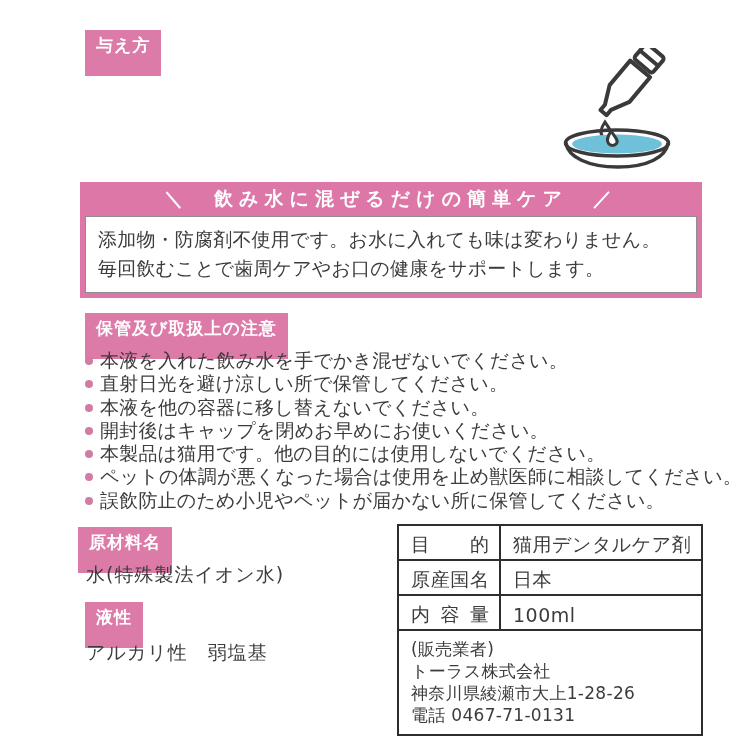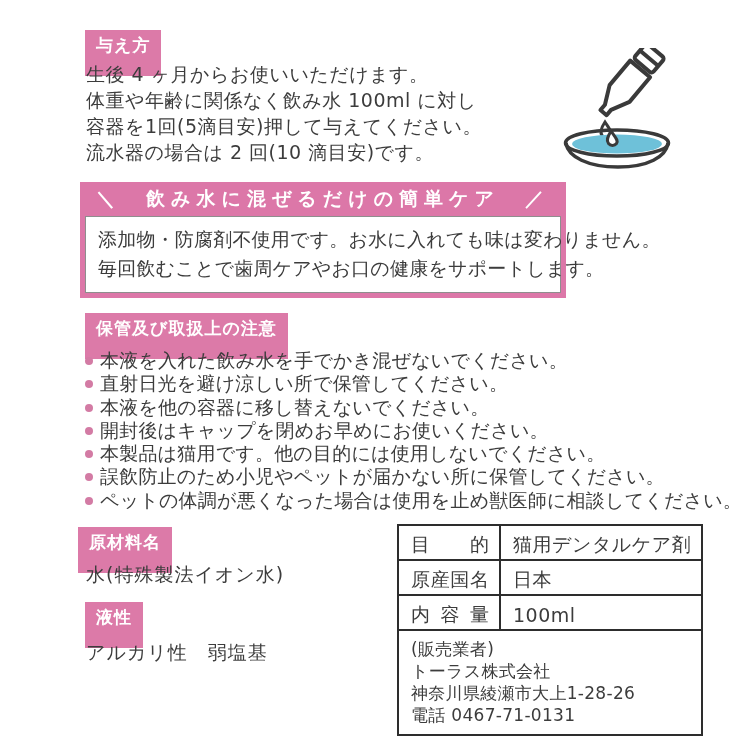--- a/index.html
+++ b/index.html
@@ -32,21 +32,21 @@
     position:absolute;
     font-size:19px;
     line-height:26px;
     letter-spacing:0.5px;
     white-space:nowrap;
   }
   
   .banner{
     position:absolute;
     left:80px;top:182px;
-    width:486px;
+    width:622px;
     background:#dc77a8;
     padding:0 5px 5px 5px;
     box-sizing:border-box;
   }
   .banner-header{
     height:34px;
     display:flex;
     align-items:center;
     justify-content:center;
     color:#ffffff;
@@ -134,26 +134,20 @@
     width:145px;height:128px;
   }
 </style>
 </head>
 <body>
 
 <div id="page">
 
   <div class="chip" style="left:85px;top:30px;">与え方</div>
 
-  <div class="para" style="left:86px;top:61px;">
-    <div>生後 4 ヶ月からお使いいただけます。</div>
-    <div>体重や年齢に関係なく飲み水 100ml に対し</div>
-    <div>容器を1回(5滴目安)押して与えてください。</div>
-    <div>流水器の場合は 2 回(10 滴目安)です。</div>
-  </div>
 
   <div class="icon-wrap">
     <svg width="145" height="128" viewBox="0 0 145 128" fill="none" xmlns="http://www.w3.org/2000/svg">
 
       <g transform="translate(47,70) rotate(40)" stroke="#3a3a3a" stroke-width="4" stroke-linejoin="round" fill="#ffffff">
 
         <rect x="-12" y="-88" width="24" height="20" rx="3"></rect>
         <line x1="-12" y1="-78" x2="12" y2="-78"></line>
 
         <path d="M -13 -64 L 13 -64 L 13 -32 L 4 -14 L 4 -7 L -4 -7 L -4 -14 L -13 -32 Z"></path>
@@ -197,25 +191,25 @@
     <li>
         <span class="dot"></span>
         <span>開封後はキャップを閉めお早めにお使いください。</span>
       </li>
     <li>
         <span class="dot"></span>
         <span>本製品は猫用です。他の目的には使用しないでください。</span>
       </li>
     <li>
         <span class="dot"></span>
+        <span>ペットの体調が悪くなった場合は使用を止め獣医師に相談してください。</span>
+      </li>
+    <li>
+        <span class="dot"></span>
         <span>誤飲防止のため小児やペットが届かない所に保管してください。</span>
-      </li>
-    <li>
-        <span class="dot"></span>
-        <span>ペットの体調が悪くなった場合は使用を止め獣医師に相談してください。</span>
       </li>
   </ul>
 
   <div class="chip" style="left:78px;top:527px;">原材料名</div>
   <div class="value-line" style="left:86px;top:562px;">水(特殊製法イオン水)</div>
 
   <div class="chip" style="left:85px;top:602px;">液性</div>
   <div class="value-line" style="left:86px;top:640px;">アルカリ性　弱塩基</div>
 
   <table class="spec">

